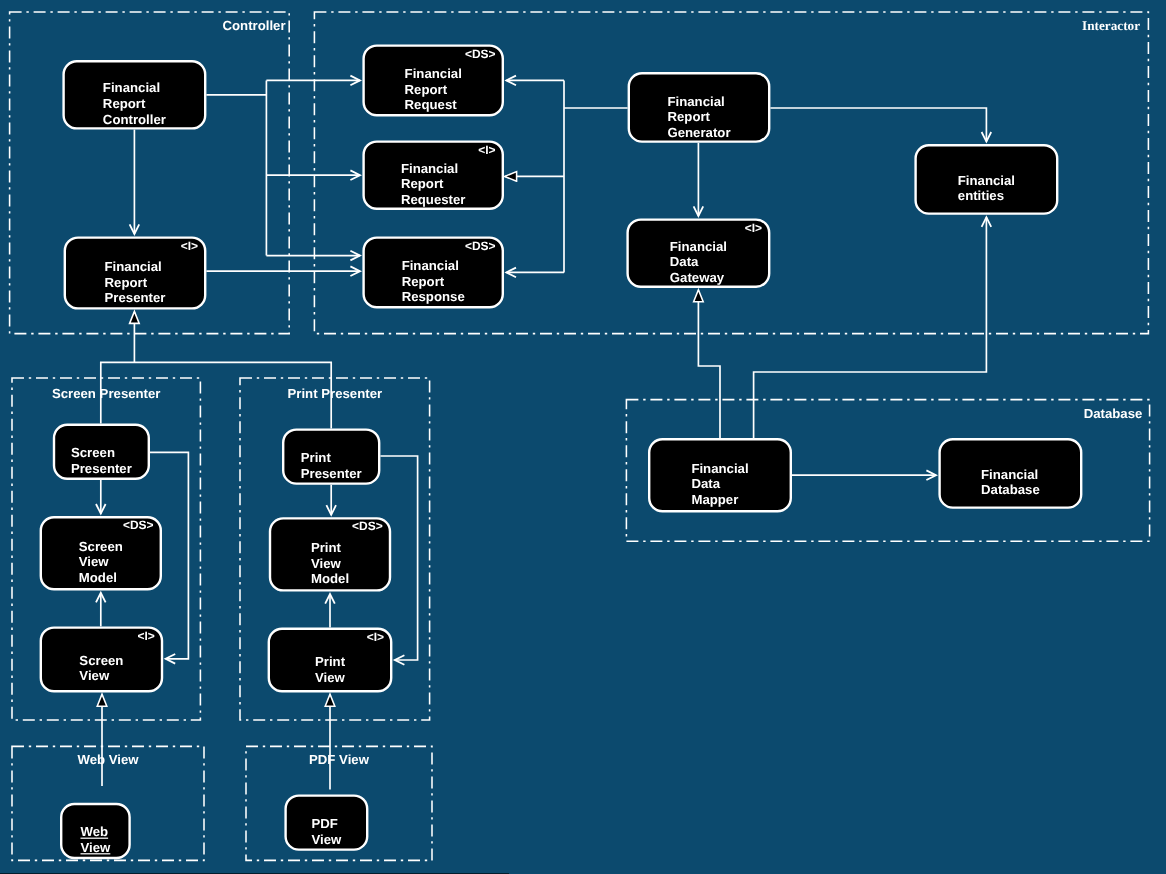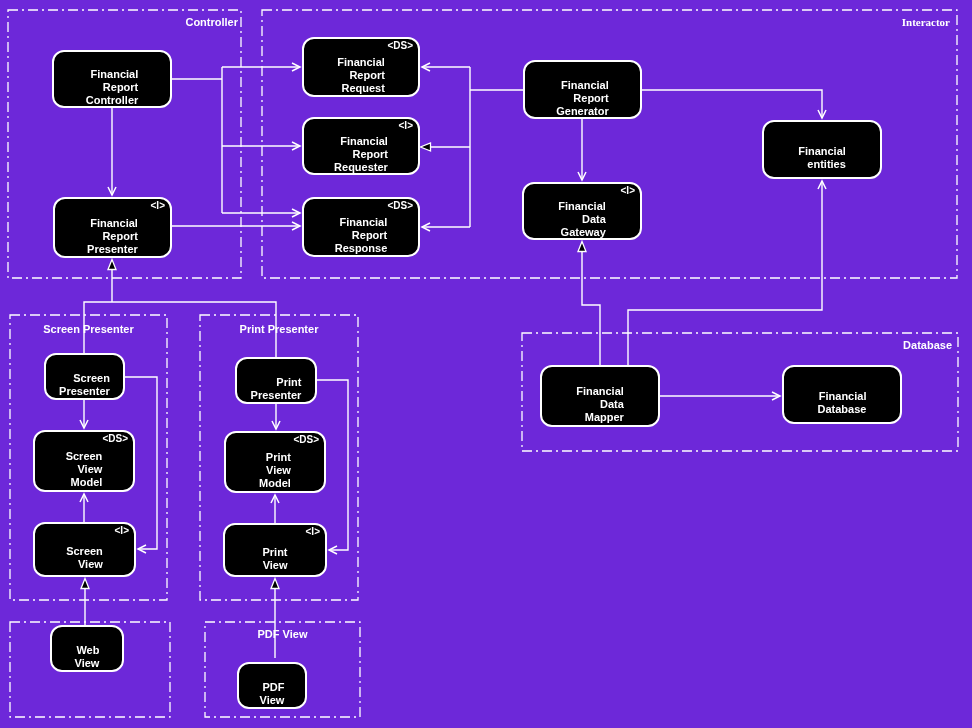--- a/index.html
+++ b/index.html
@@ -1,24 +1,24 @@
 <!DOCTYPE html>
 <html><head>
 <meta charset="utf-8">
 <style>
   html,body{margin:0;padding:0;background:#000;}
   .stage{
-    position:relative;width:972px;height:728px;background:#6d28d9;overflow:hidden;
+    position:relative;width:972px;height:728px;background:#0c4a6e;overflow:hidden;
     font-family:"Liberation Sans","DejaVu Sans",sans-serif;color:#fff;
   }
   .stage svg{position:absolute;left:0;top:0;}
   .node{
     position:absolute;box-sizing:border-box;background:#000;border:2.5px solid #fff;
     border-radius:12px;display:flex;align-items:center;justify-content:center;
-    text-align:right;z-index:3;
+    text-align:left;z-index:3;
   }
   .node .label{
     white-space:pre-line;font-weight:bold;font-size:11px;line-height:13px;color:#fff;margin-top:17px;
   }
   .node .marker{
     position:absolute;top:1px;right:5px;font-weight:bold;font-size:10px;line-height:12px;color:#fff;
   }
   .region-label{
     position:absolute;font-weight:bold;font-size:11px;line-height:13px;color:#fff;z-index:2;
   }
@@ -185,21 +185,21 @@
 View
 Model</span>
   </div>
 
   <div class="node" style="left:223px;top:523px;width:104px;height:54px;">
     <span class="marker">&lt;I&gt;</span>
     <span class="label">Print
 View</span>
   </div>
 
-  <div class="node" style="left:50px;top:625px;width:74px;height:47px;">
+  <div class="node" style="left:50px;top:669px;width:59px;height:47px;text-decoration:underline;">
     <span class="label">Web
 View</span>
   </div>
 
   <div class="node" style="left:237px;top:662px;width:70px;height:47px;">
     <span class="label">PDF
 View</span>
   </div>
 
 </div>

